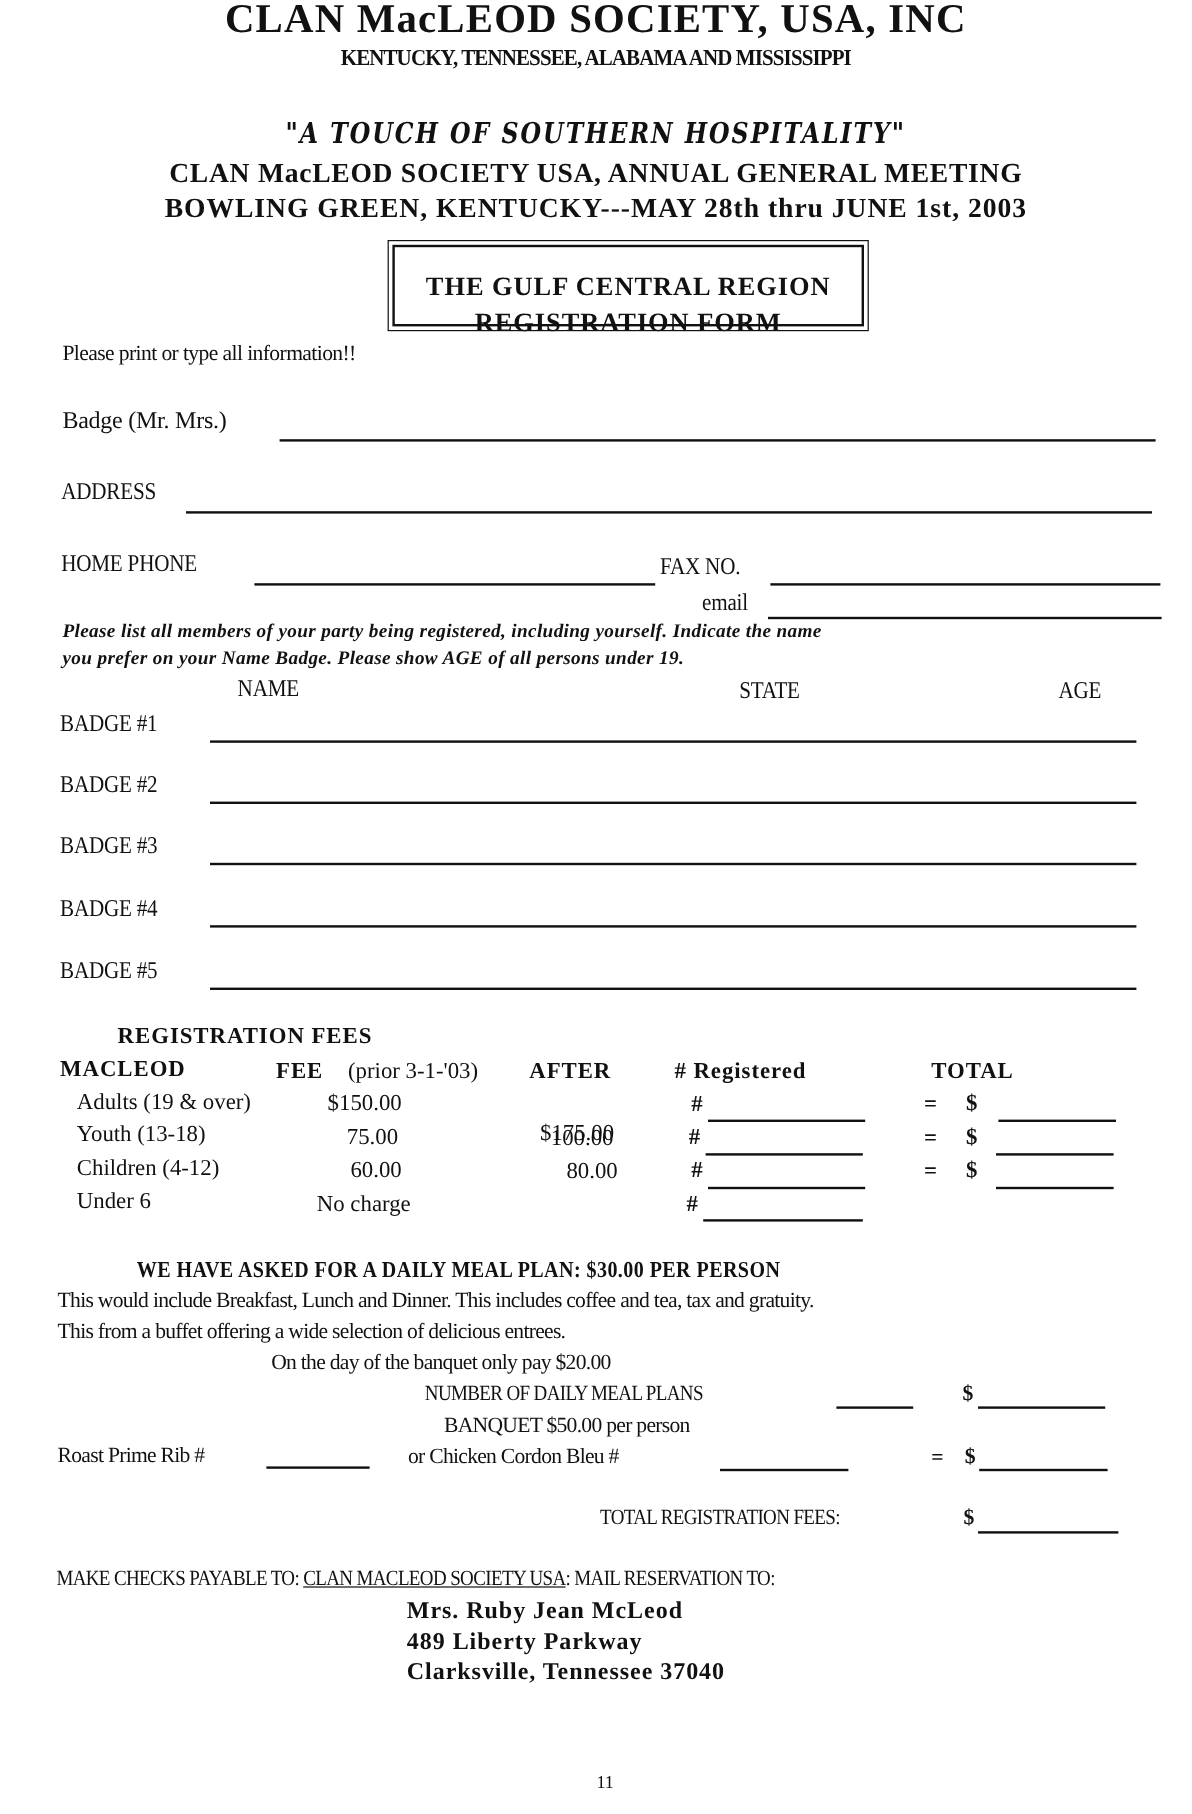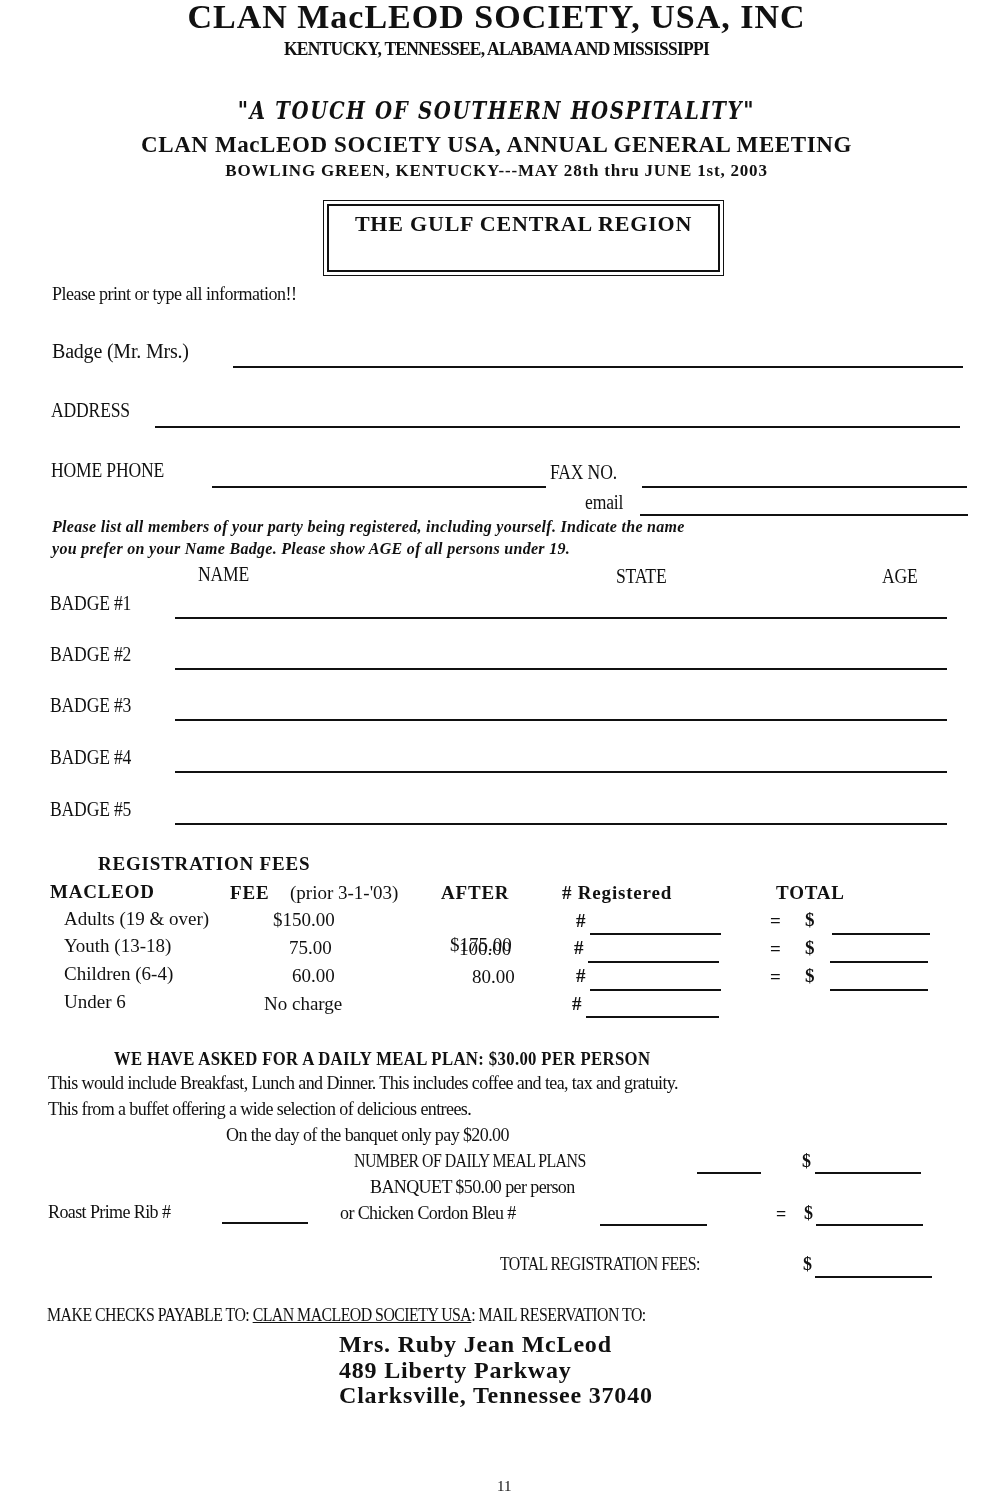--- a/index.html
+++ b/index.html
@@ -8,53 +8,54 @@
       font-family: "Liberation Serif", "DejaVu Serif", serif; color: #111;
     }
     .abs { position: absolute; white-space: nowrap; }
     .center { left: 0; width: 993px; text-align: center; }
     .line { position: absolute; border-bottom: 2px solid #111; height: 0; }
 
     .title { top: -2px; font-size: 34px; font-weight: bold; letter-spacing: 1px; }
     .subtitle { top: 38px; font-size: 19px; font-weight: bold; letter-spacing: -0.8px; transform: scaleX(0.92); }
     .slogan { top: 96px; font-size: 24px; font-style: italic; font-weight: bold; letter-spacing: 2px; font-family: "DejaVu Serif", serif; transform: scaleX(0.82); }
     .meeting1 { top: 132px; font-size: 23px; font-weight: bold; letter-spacing: 0.6px; }
-    .meeting2 { top: 161px; font-size: 17px; font-weight: bold; letter-spacing: 0.8px; }
+    .meeting2 { top: 161px; font-size: 23px; font-weight: bold; letter-spacing: 0.8px; }
 
     .boxed {
       position: absolute; left: 327px; top: 204px; width: 393px; height: 68px;
       border: 2px solid #111; outline: 1px solid #111; outline-offset: 3px;
       text-align: center; font-weight: bold; font-size: 22px; letter-spacing: 0.8px; line-height: 30px;
-      padding-top: 3px; box-sizing: border-box;
+      padding-top: 18px; box-sizing: border-box;
     }
 
     .instr { top: 284px; left: 52px; font-size: 18px; letter-spacing: -0.5px; }
     .lbl { font-size: 20px; letter-spacing: -0.2px; }
     .condensed { transform-origin: left center; transform: scaleX(0.88); }
     .italic-note { font-style: italic; font-weight: bold; font-size: 16px; letter-spacing: 0.3px; left: 52px; }
 
     .fees-h { font-weight: bold; font-size: 19px; letter-spacing: 0.8px; }
     .fees { font-size: 19px; }
     .bold { font-weight: bold; }
     .meal-h { font-weight: bold; font-size: 19px; letter-spacing: 0.4px; }
     .meal { font-size: 18px; letter-spacing: -0.6px; }
-    .addr { font-weight: bold; font-size: 24px; letter-spacing: 0.8px; }
+    .addr { font-weight: bold; font-size: 20px; letter-spacing: 0.8px; }
     .underline { text-decoration: underline; }
   </style>
 </head>
 <body>
 
 <div class="abs center title">CLAN MacLEOD SOCIETY, USA, INC</div>
 <div class="abs center subtitle">KENTUCKY, TENNESSEE, ALABAMA AND MISSISSIPPI</div>
 <div class="abs center slogan">"A TOUCH OF SOUTHERN HOSPITALITY"</div>
 <div class="abs center meeting1">CLAN MacLEOD SOCIETY USA, ANNUAL GENERAL MEETING</div>
 <div class="abs center meeting2">BOWLING GREEN, KENTUCKY---MAY 28th thru JUNE 1st, 2003</div>
 
 <div class="boxed">
   <div>THE GULF CENTRAL REGION</div>
+  <div>REGISTRATION FORM</div>
 </div>
 
 <div class="abs instr">Please print or type all information!!</div>
 
 <div class="abs lbl" style="left:52px; top:340px;">Badge (Mr.  Mrs.)</div>
 <div class="line" style="left:233px; top:366px; width:730px;"></div>
 
 <div class="abs lbl condensed" style="left:51px; top:399px;">ADDRESS</div>
 <div class="line" style="left:155px; top:426px; width:805px;"></div>
 
@@ -107,21 +108,21 @@
 
 <div class="abs fees" style="left:64px; top:935px;">Youth  (13-18)</div>
 <div class="abs fees" style="left:289px; top:937px;">75.00</div>
 <div class="abs fees" style="left:459px; top:938px;">100.00</div>
 <div class="abs fees bold" style="left:574px; top:937px;">#</div>
 <div class="line" style="left:588px; top:961px; width:131px;"></div>
 <div class="abs fees bold" style="left:770px; top:938px;">=</div>
 <div class="abs fees bold" style="left:805px; top:937px;">$</div>
 <div class="line" style="left:830px; top:961px; width:98px;"></div>
 
-<div class="abs fees" style="left:64px; top:963px;">Children (6-4)</div>
+<div class="abs fees" style="left:64px; top:963px;">Children (4-12)</div>
 <div class="abs fees" style="left:292px; top:965px;">60.00</div>
 <div class="abs fees" style="left:472px; top:966px;">80.00</div>
 <div class="abs fees bold" style="left:576px; top:965px;">#</div>
 <div class="line" style="left:590px; top:989px; width:131px;"></div>
 <div class="abs fees bold" style="left:770px; top:966px;">=</div>
 <div class="abs fees bold" style="left:805px; top:965px;">$</div>
 <div class="line" style="left:830px; top:989px; width:98px;"></div>
 
 <div class="abs fees" style="left:64px; top:991px;">Under 6</div>
 <div class="abs fees" style="left:264px; top:993px;">No charge</div>

